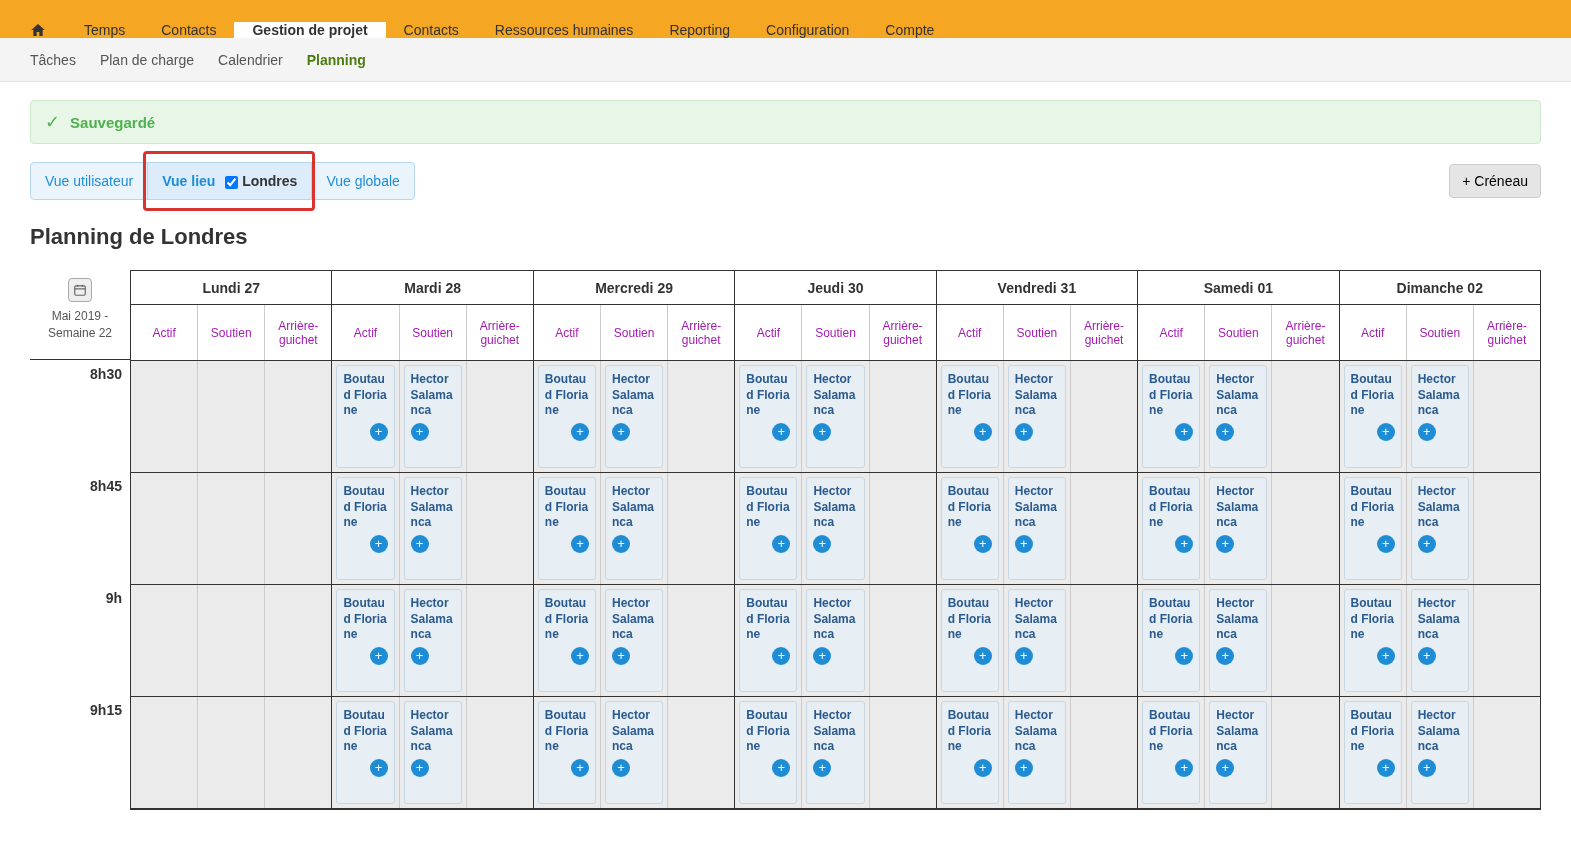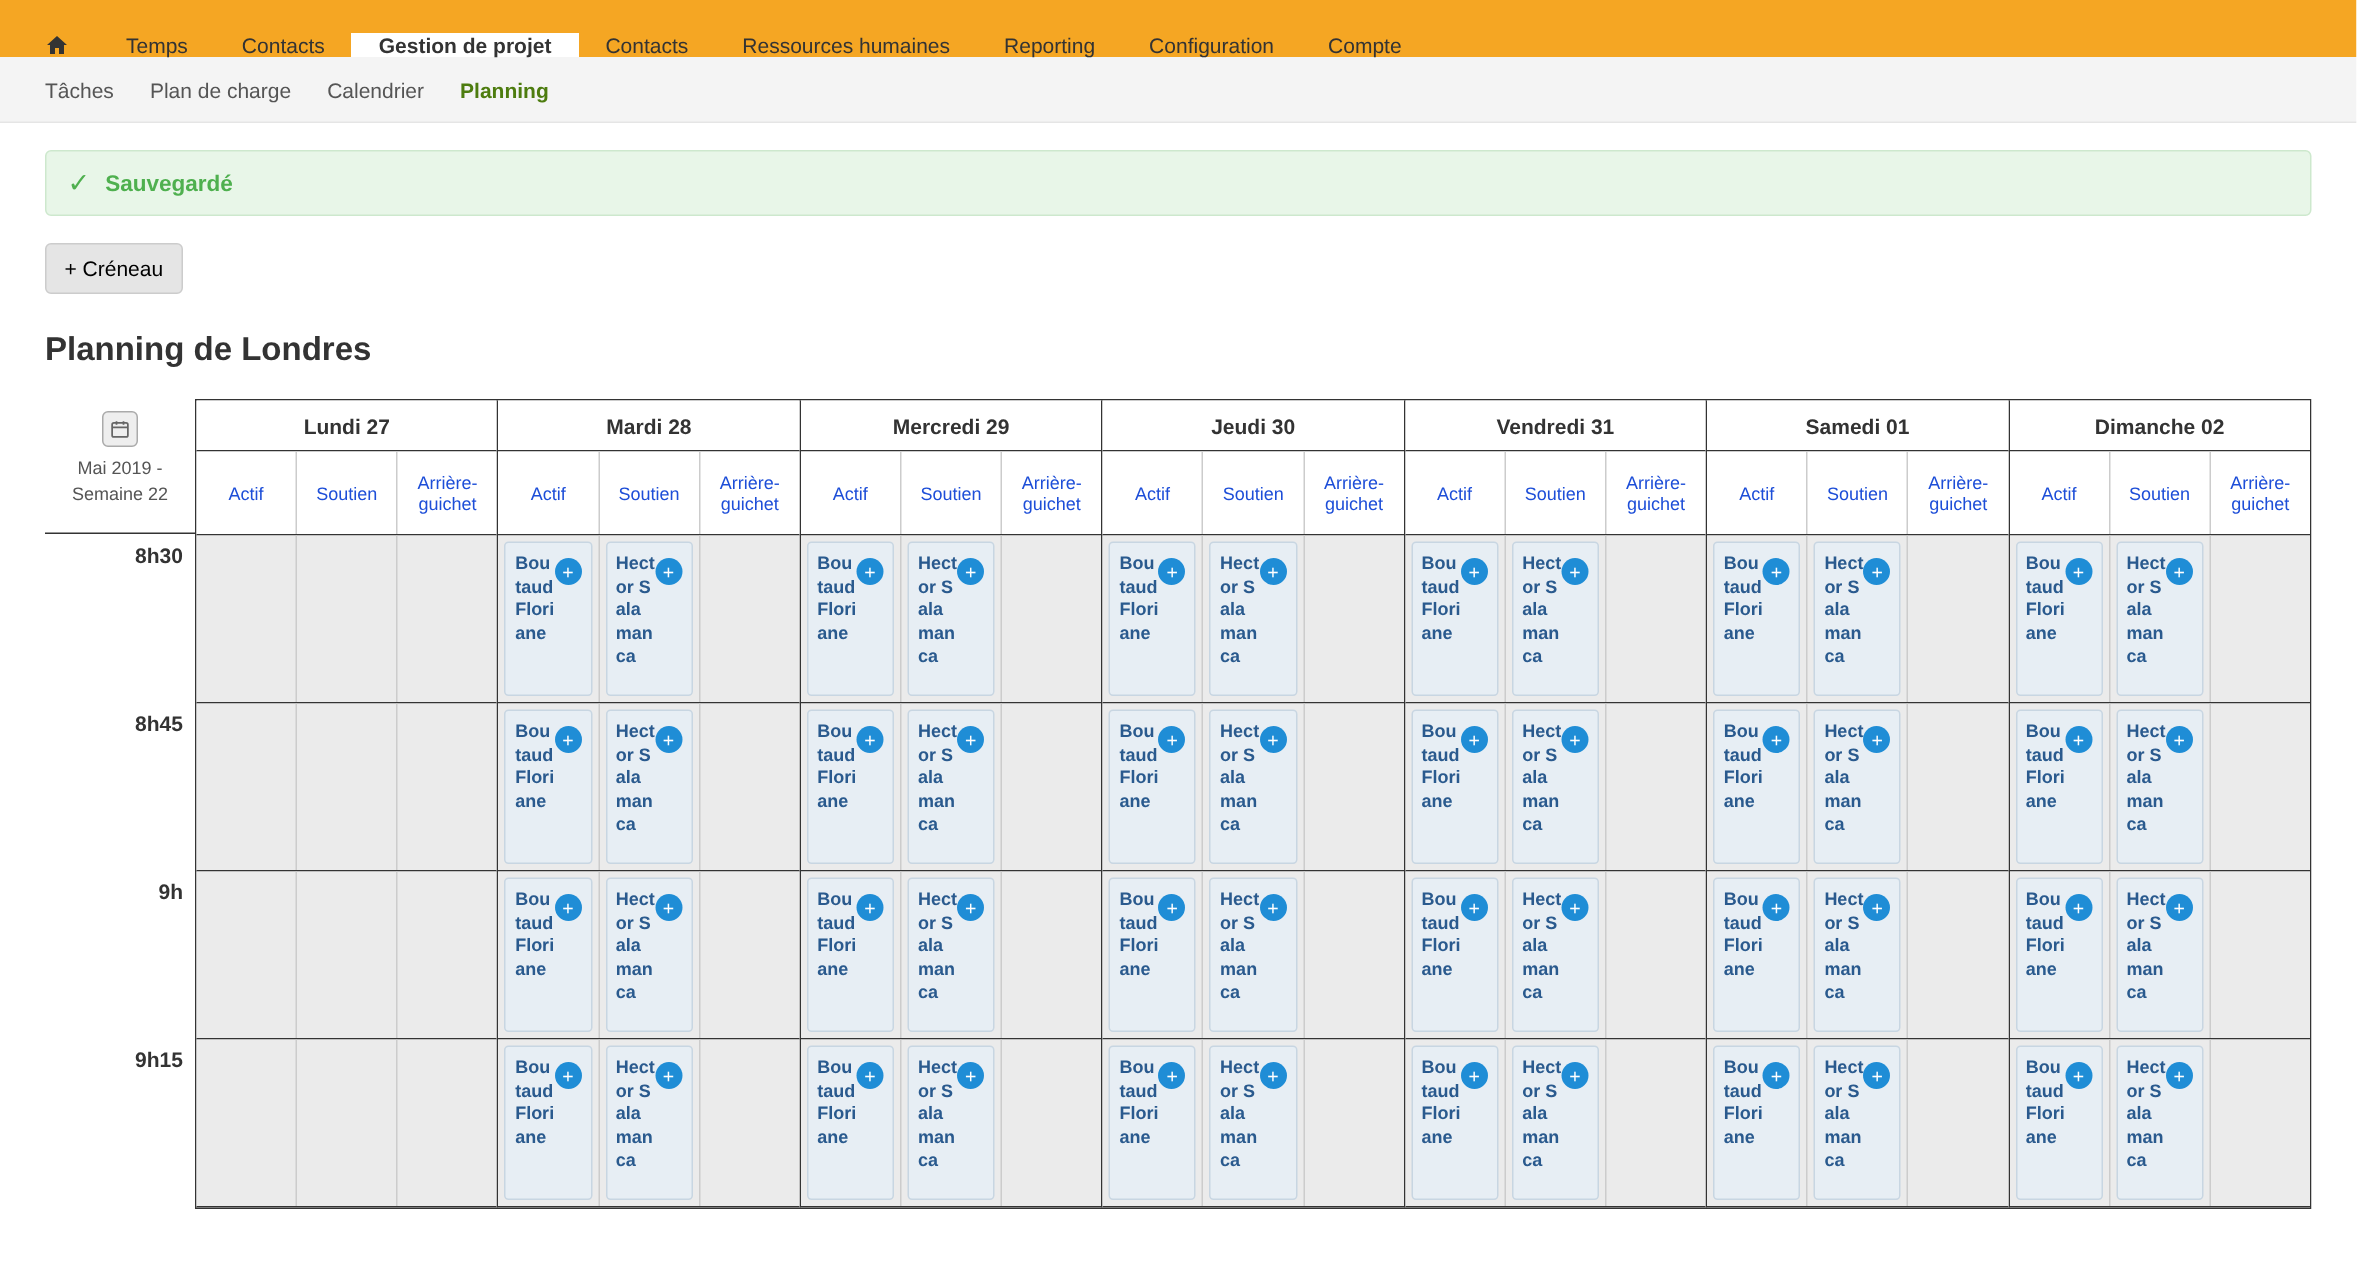--- a/index.html
+++ b/index.html
@@ -38,28 +38,28 @@
 .timecol .header-spacer { height: 90px; border-bottom: 1px solid #333; display:flex; flex-direction:column; align-items:center; justify-content:flex-start; padding-top:8px; gap:6px; text-align:center; font-size:12px; color:#555;}
 .timecol .calicon { width:24px; height:24px; border:1px solid #aaa; border-radius:4px; display:flex; align-items:center; justify-content:center; background:#eee; font-size:13px; color:#555; cursor:pointer;}
 .timecol .timeslot { height: 112px; display:flex; align-items:flex-start; justify-content:flex-end; padding:6px 8px 0 0; font-weight:bold; font-size:14px; border-bottom:0;}
 
 .gridwrap { flex: 1; overflow-x:auto; }
 .grid { display:flex; border:1px solid #333; min-width:1300px;}
 .daycol { flex: 1; border-right:1px solid #333; display:flex; flex-direction:column; }
 .daycol:last-child { border-right:none; }
 .dayheader { height:34px; border-bottom:1px solid #333; display:flex; align-items:center; justify-content:center; font-weight:bold; font-size:14px; background:#fff; }
 .subheader { height:56px; border-bottom:1px solid #333; display:flex; background:#fff;}
-.subheader .subcol { flex:1; display:flex; align-items:center; justify-content:center; font-size:12px; color:#1d4ed8; padding:4px; text-align:center;}
+.subheader .subcol { flex:1; display:flex; align-items:center; justify-content:center; font-size:12px; color:#a21caf; padding:4px; text-align:center;}
 .subheader .subcol + .subcol { border-left:1px solid #ccc; }
 
 .timerow { height:112px; border-bottom:1px solid #333; display:flex; background:#ebebeb;}
 .timerow .cell { flex:1; padding:4px; display:flex; gap:4px; }
 .timerow .cell + .cell { border-left:1px solid #ccc; }
 
-.entry { background:#e7eef4; border:1px solid #c8d6e2; border-radius:3px; padding:6px 6px; flex:1; display:flex; flex-direction:row; justify-content:flex-start; }
+.entry { background:#e7eef4; border:1px solid #c8d6e2; border-radius:3px; padding:6px 6px; flex:1; display:flex; flex-direction:column; justify-content:flex-start; }
 .entry .name { color:#2a5a8e; font-weight:bold; font-size:12px; line-height:1.3; word-break:break-all; }
 .entry .plus { align-self:flex-start; width:18px; height:18px; border-radius:50%; background:#1f8dd6; color:#fff; display:flex; align-items:center; justify-content:center; font-size:13px; cursor:pointer; margin-top:4px;}
 
 .cell-empty { flex:1; }
 .cell-ag { flex:1; }
 </style>
 </head>
 <body>
 
 <div class="topnav">
@@ -90,20 +90,34 @@
 </div>
 
 <div class="content">
 
   <div class="alert-success">
     <span class="check">✓</span>
     <span class="text">Sauvegardé</span>
   </div>
 
   <div class="viewbar-row">
+    <div class="viewwrap">
+      <div class="viewbar">
+        <div class="vbtn">Vue utilisateur</div>
+        <div class="vbtn highlighted">
+          <span>Vue lieu</span>
+          <span class="loc">
+            <input type="checkbox" checked="" style="vertical-align: middle;">
+            <span>Londres</span>
+          </span>
+        </div>
+        <div class="vbtn">Vue globale</div>
+      </div>
+      <div class="redbox" id="redbox" style="left: 113.203px; top: -11px; width: 172.188px; height: 60px;"></div>
+    </div>
     <button class="btn-outline">+ Créneau</button>
   </div>
 
   <h2 class="page-title">Planning de Londres</h2>
 
   <div class="planning-wrap">
     <div class="timecol">
       <div class="header-spacer">
         <div class="calicon">
           <svg width="14" height="14" viewBox="0 0 24 24" fill="none" stroke="#666" stroke-width="2">

